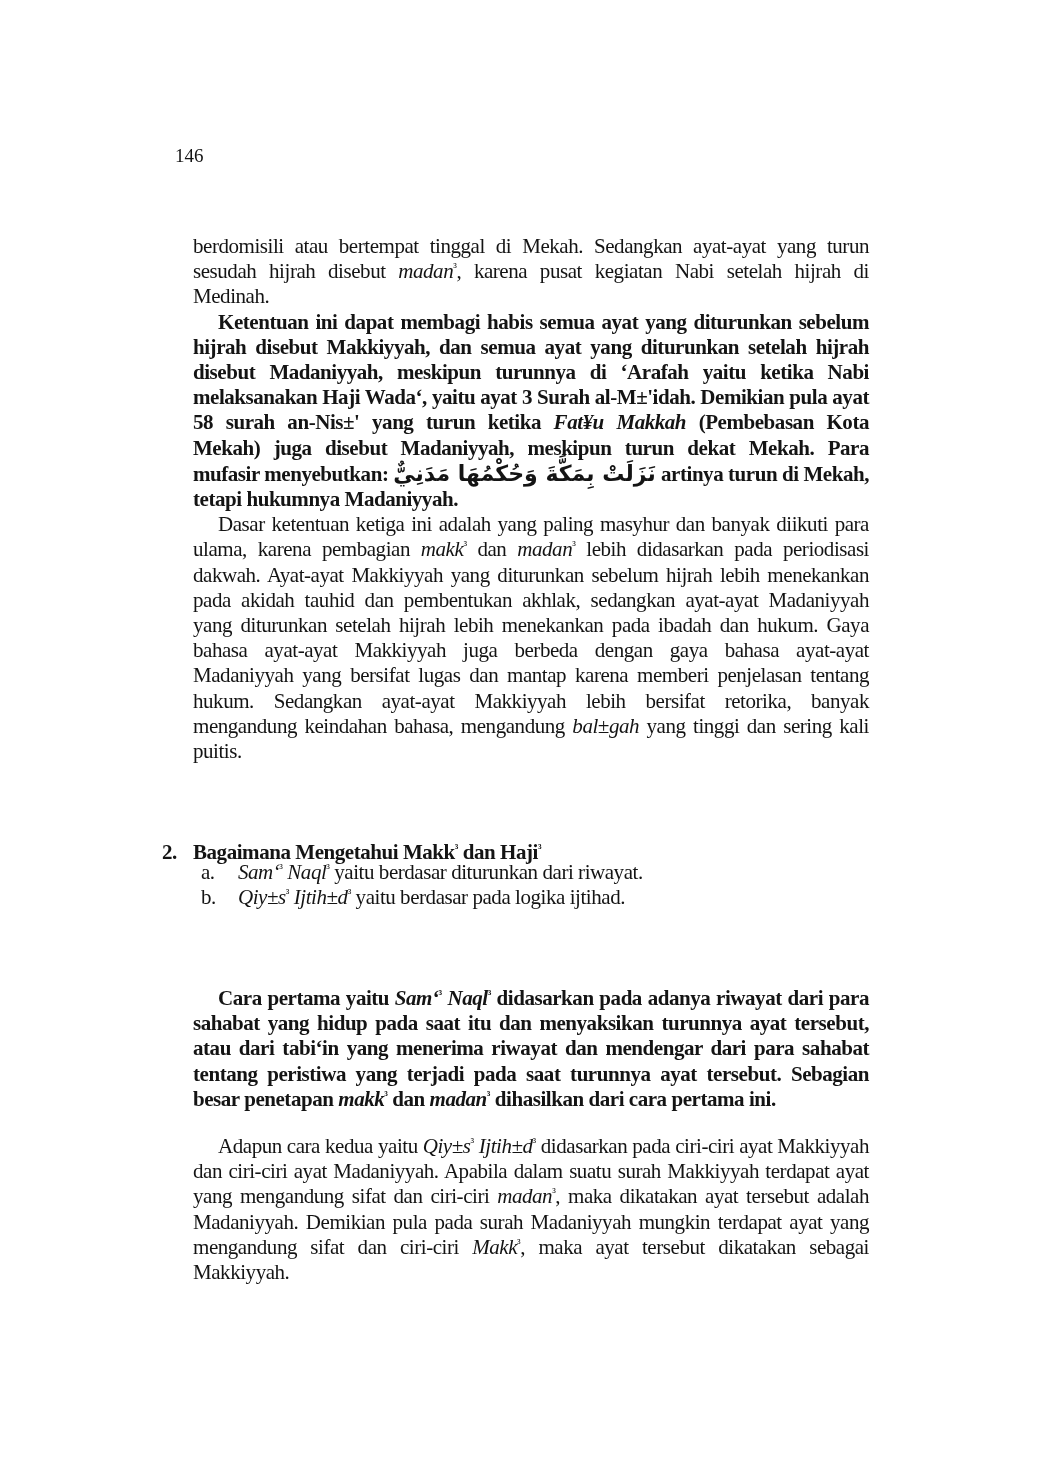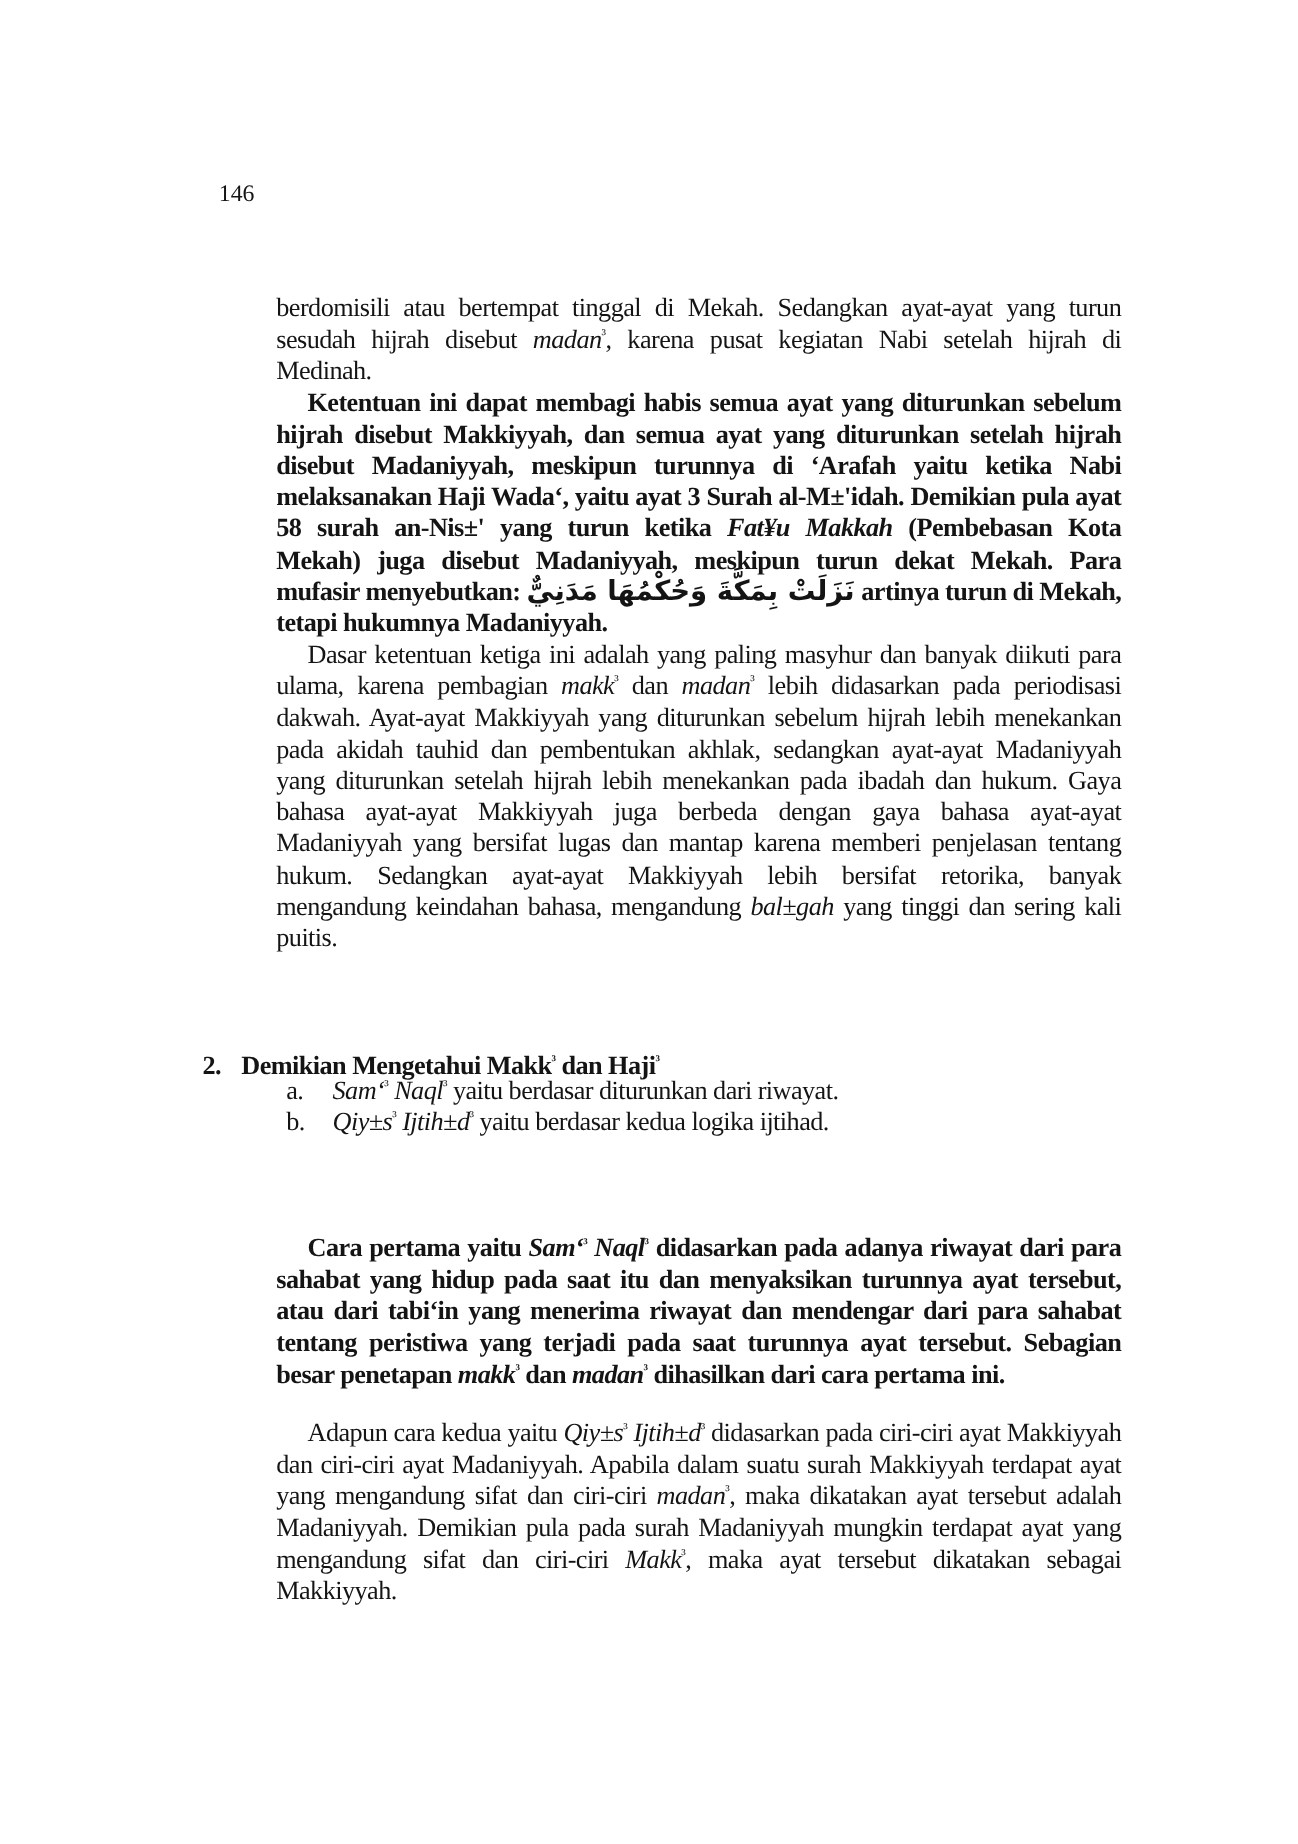--- a/index.html
+++ b/index.html
@@ -1,20 +1,20 @@
 <!DOCTYPE html>
 <html><head>
 <meta charset="utf-8">
 <style>
   html, body { margin:0; padding:0; background:#ffffff; }
   body { width:1038px; height:1475px; position:relative; overflow:hidden;
          font-family:"Liberation Serif", "DejaVu Serif", serif; color:#141414; }
   .page-number { position:absolute; left:175px; top:145px; font-size:19px; }
   .col { position:absolute; left:193px; width:676px; font-size:21px; line-height:25.2px;
-         letter-spacing:-0.45px; word-spacing:0px;margin-left:28px; }
+         letter-spacing:-0.45px; word-spacing:0px; }
   .col p { margin:0; text-align:justify; text-align-last:left; }
   .col p.indent { text-indent:25px; }
   .block1 { top:234px; }
   .arabic-line { text-align:justify;font-weight:bold; }
   .arabic { font-family:"DejaVu Sans", sans-serif; font-size:22px; direction:rtl; unicode-bidi:isolate;
             letter-spacing:0; }
   .heading { position:absolute; left:162px; top:840px; font-weight:bold; font-size:21px;
              letter-spacing:-0.45px; }
   .heading .num { display:inline-block; width:31px; }
   .block2 { top:860px; }
@@ -30,26 +30,26 @@
 <body>
 
 <div class="page-number">146</div>
 
 <div class="col block1">
   <p><span>berdomisili atau bertempat tinggal di Mekah. Sedangkan ayat-ayat yang turun sesudah hijrah disebut </span><i>madan</i><sup class="s">³</sup><span>, karena pusat kegiatan Nabi setelah hijrah di Medinah.</span></p>
   <p class="indent arabic-line"><span>Ketentuan ini dapat membagi habis semua ayat yang diturunkan sebelum hijrah disebut Makkiyyah, dan semua ayat yang diturunkan setelah hijrah disebut Madaniyyah, meskipun turunnya di ‘Arafah yaitu ketika Nabi melaksanakan Haji Wada‘, yaitu ayat 3 Surah al-M±'idah. Demikian pula ayat 58 surah an-Nis±' yang turun ketika </span><i>Fat¥u Makkah</i><span> (Pembebasan Kota Mekah) juga disebut Madaniyyah, meskipun turun dekat Mekah. Para mufasir menyebutkan: </span><span class="arabic">نَزَلَتْ بِمَكَّةَ وَحُكْمُهَا مَدَنِيٌّ</span><span> artinya turun di Mekah, tetapi hukumnya Madaniyyah.</span></p>
   <p class="indent"><span>Dasar ketentuan ketiga ini adalah yang paling masyhur dan banyak diikuti para ulama, karena pembagian </span><i>makk</i><sup class="s">³</sup><span> dan </span><i>madan</i><sup class="s">³</sup><span> lebih didasarkan pada periodisasi dakwah. Ayat-ayat Makkiyyah yang diturunkan sebelum hijrah lebih menekankan pada akidah tauhid dan pembentukan akhlak, sedangkan ayat-ayat Madaniyyah yang diturunkan setelah hijrah lebih menekankan pada ibadah dan hukum. Gaya bahasa ayat-ayat Makkiyyah juga berbeda dengan gaya bahasa ayat-ayat Madaniyyah yang bersifat lugas dan mantap karena memberi penjelasan tentang hukum. Sedangkan ayat-ayat Makkiyyah lebih bersifat retorika, banyak mengandung keindahan bahasa, mengandung </span><i>bal±gah</i><span> yang tinggi dan sering kali puitis.</span></p>
 </div>
 
-<div class="heading"><span class="num">2.</span><span>Demikian Mengetahui Makk</span><sup class="s">³</sup><span> dan Haji</span><sup class="s">³</sup></div>
+<div class="heading"><span class="num">2.</span><span>Bagaimana Mengetahui Makk</span><sup class="s">³</sup><span> dan Haji</span><sup class="s">³</sup></div>
 
 <div class="col block2">
   <ul class="list">
     <li><span class="marker">a.</span><i>Sam‘</i><sup class="s">³</sup><i> Naql</i><sup class="s">³</sup><span> yaitu berdasar diturunkan dari riwayat.</span></li>
-    <li><span class="marker">b.</span><i>Qiy±s</i><sup class="s">³</sup><i> Ijtih±d</i><sup class="s">³</sup><span> yaitu berdasar kedua logika ijtihad.</span></li>
+    <li><span class="marker">b.</span><i>Qiy±s</i><sup class="s">³</sup><i> Ijtih±d</i><sup class="s">³</sup><span> yaitu berdasar pada logika ijtihad.</span></li>
   </ul>
 </div>
 
 <div class="col block3">
   <p class="indent"><span>Cara pertama yaitu </span><i>Sam‘</i><sup class="s">³</sup><i> Naql</i><sup class="s">³</sup><span> didasarkan pada adanya riwayat dari para sahabat yang hidup pada saat itu dan menyaksikan turunnya ayat tersebut, atau dari tabi‘in yang menerima riwayat dan mendengar dari para sahabat tentang peristiwa yang terjadi pada saat turunnya ayat tersebut. Sebagian besar penetapan </span><i>makk</i><sup class="s">³</sup><span> dan </span><i>madan</i><sup class="s">³</sup><span> dihasilkan dari cara pertama ini.</span></p>
 </div>
 
 <div class="col block4">
   <p class="indent"><span>Adapun cara kedua yaitu </span><i>Qiy±s</i><sup class="s">³</sup><i> Ijtih±d</i><sup class="s">³</sup><span> didasarkan pada ciri-ciri ayat Makkiyyah dan ciri-ciri ayat Madaniyyah. Apabila dalam suatu surah Makkiyyah terdapat ayat yang mengandung sifat dan ciri-ciri </span><i>madan</i><sup class="s">³</sup><span>, maka dikatakan ayat tersebut adalah Madaniyyah. Demikian pula pada surah Madaniyyah mungkin terdapat ayat yang mengandung sifat dan ciri-ciri </span><i>Makk</i><sup class="s">³</sup><span>, maka ayat tersebut dikatakan sebagai Makkiyyah.</span></p>
 </div>

